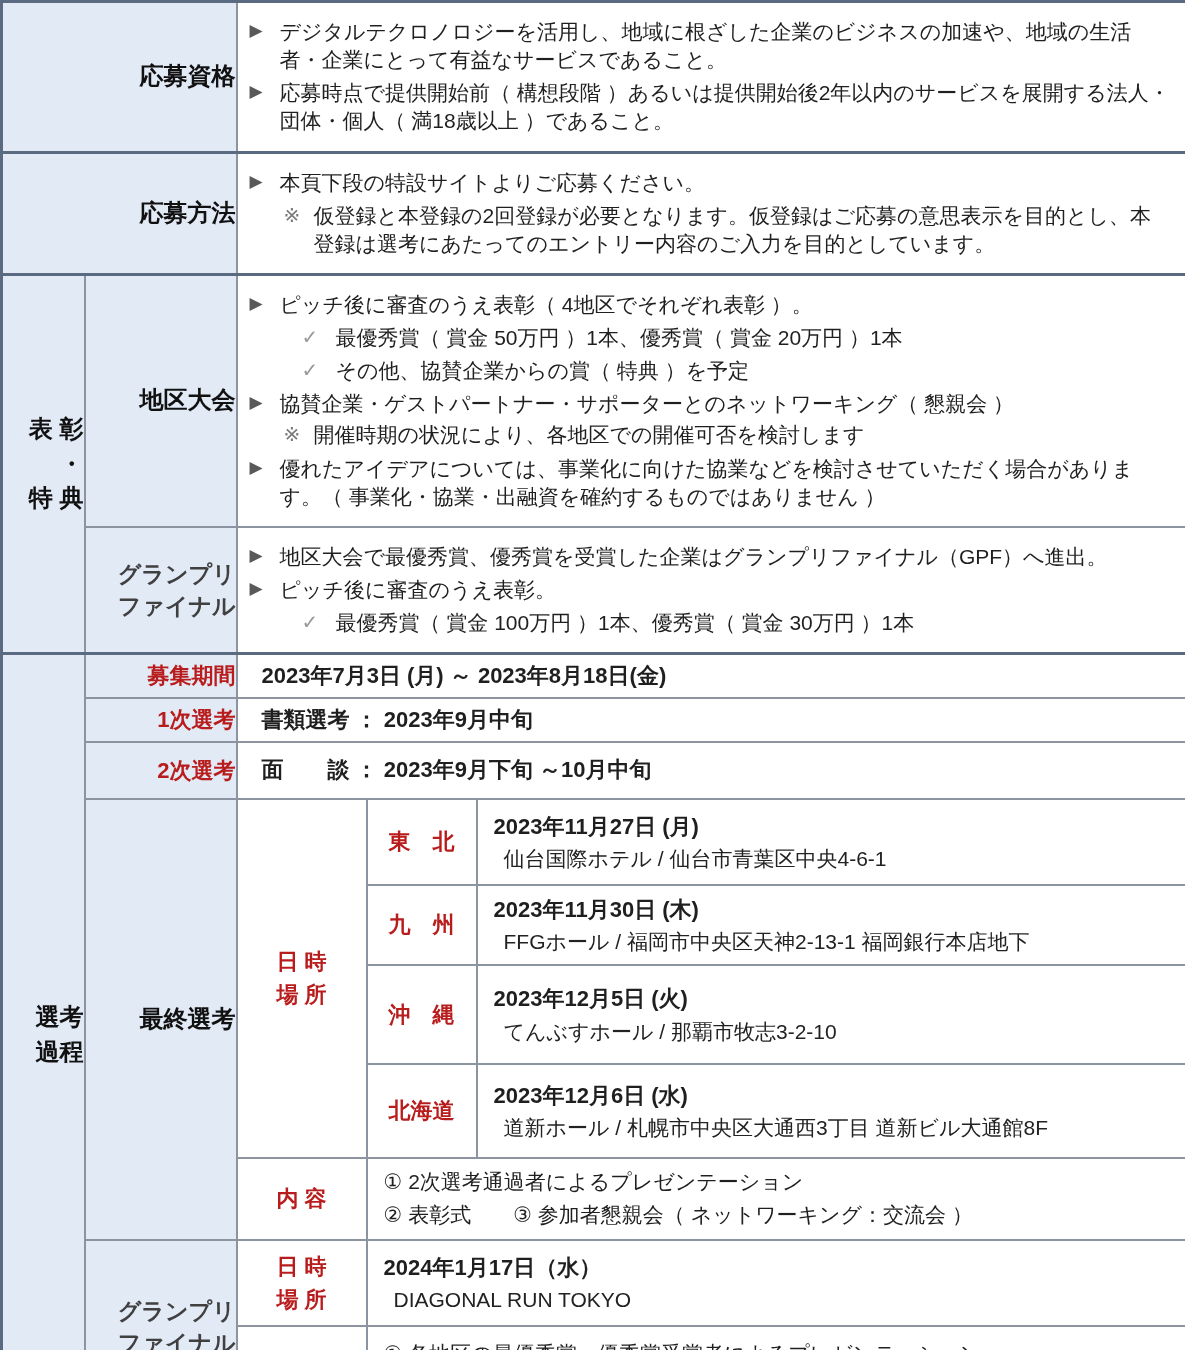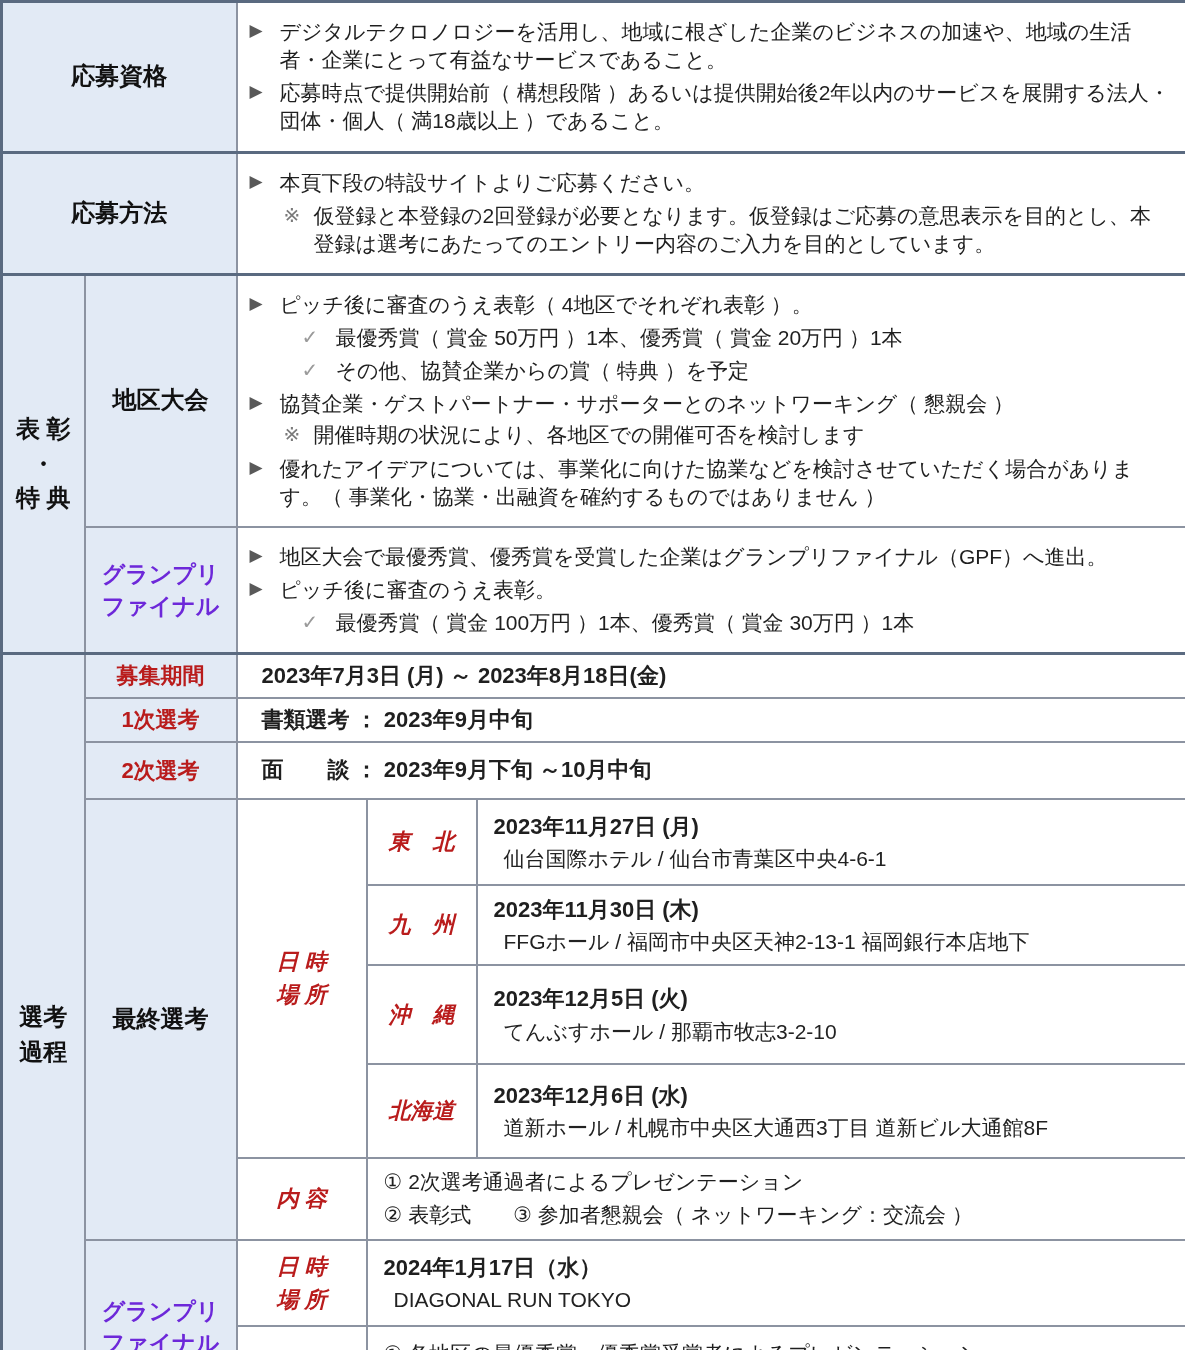--- a/index.html
+++ b/index.html
@@ -16,24 +16,24 @@
   }
   table.main{border:3px solid #5a6a80;}
   td{
     border:2px solid #8c93a1;
     box-sizing:border-box;
     vertical-align:middle;
     padding:0;
     overflow:hidden;
   }
   tr.sec-top > td{border-top:3px solid #5a6a80;}
-  .hdr{background:#e2eaf5;text-align:center;}
-  .whdr{background:#ffffff;text-align:center;font-style:italic;}
+  .hdr{background:#e2eaf5;text-align:right;}
+  .whdr{background:#ffffff;text-align:center;}
   .lbl{font-weight:bold;font-size:24px;line-height:1.45;color:#111;}
-  .lbl-sm{font-weight:bold;font-size:23px;line-height:1.4;color:#6d28d9;}
+  .lbl-sm{font-weight:bold;font-size:23px;line-height:1.4;color:#404040;}
   .lbl-xs{font-weight:bold;font-size:22px;line-height:1.5;color:#b91c1c;}
   .content{padding:10px 14px 10px 12px;}
   .li{display:flex;align-items:flex-start;margin:5px 0;font-size:21px;line-height:1.34;}
   .li .mk{flex:0 0 30px;text-align:left;}
   .li.check{margin-left:52px;}
   .li.check .mk{flex:0 0 34px;}
   .li.note{margin-left:34px;}
   .li.note .mk{flex:0 0 30px;}
   .mk.tri{color:#595959;font-size:17px;padding-top:2px;}
   .mk.chk{color:#9a9a9a;font-size:20px;}

